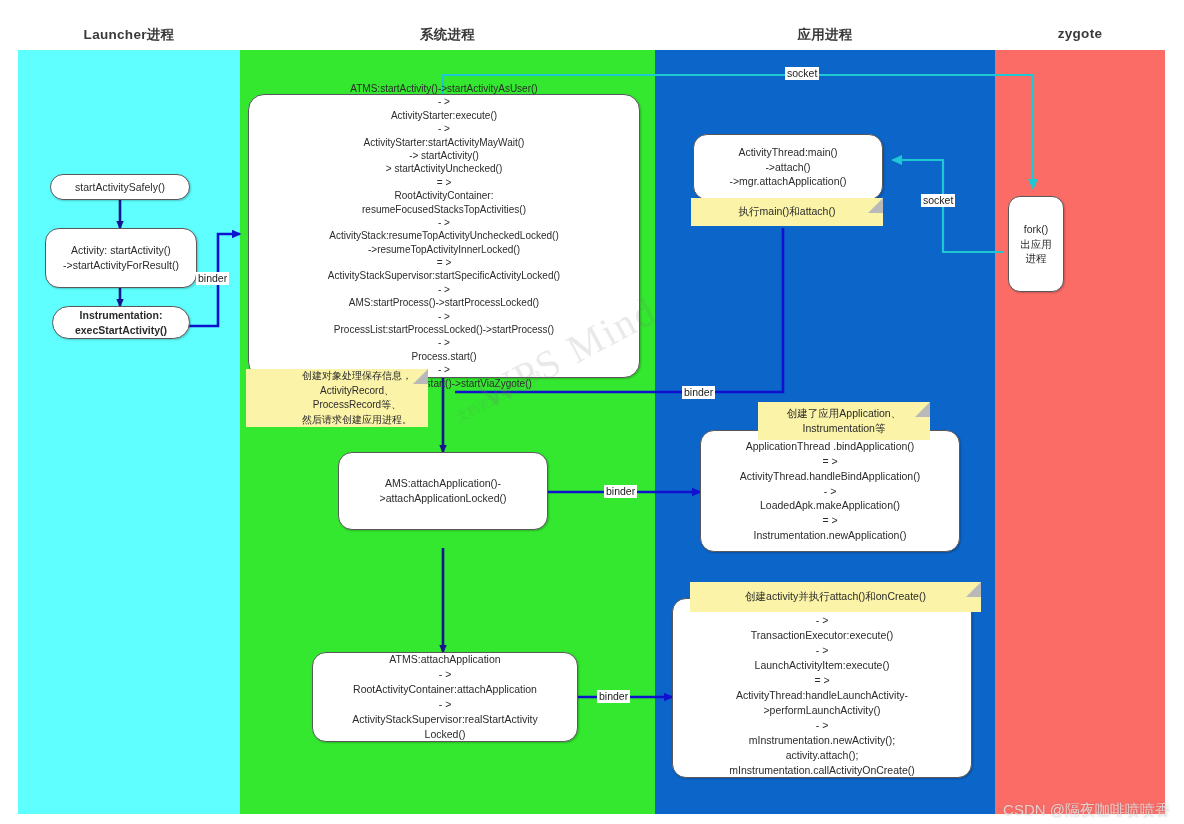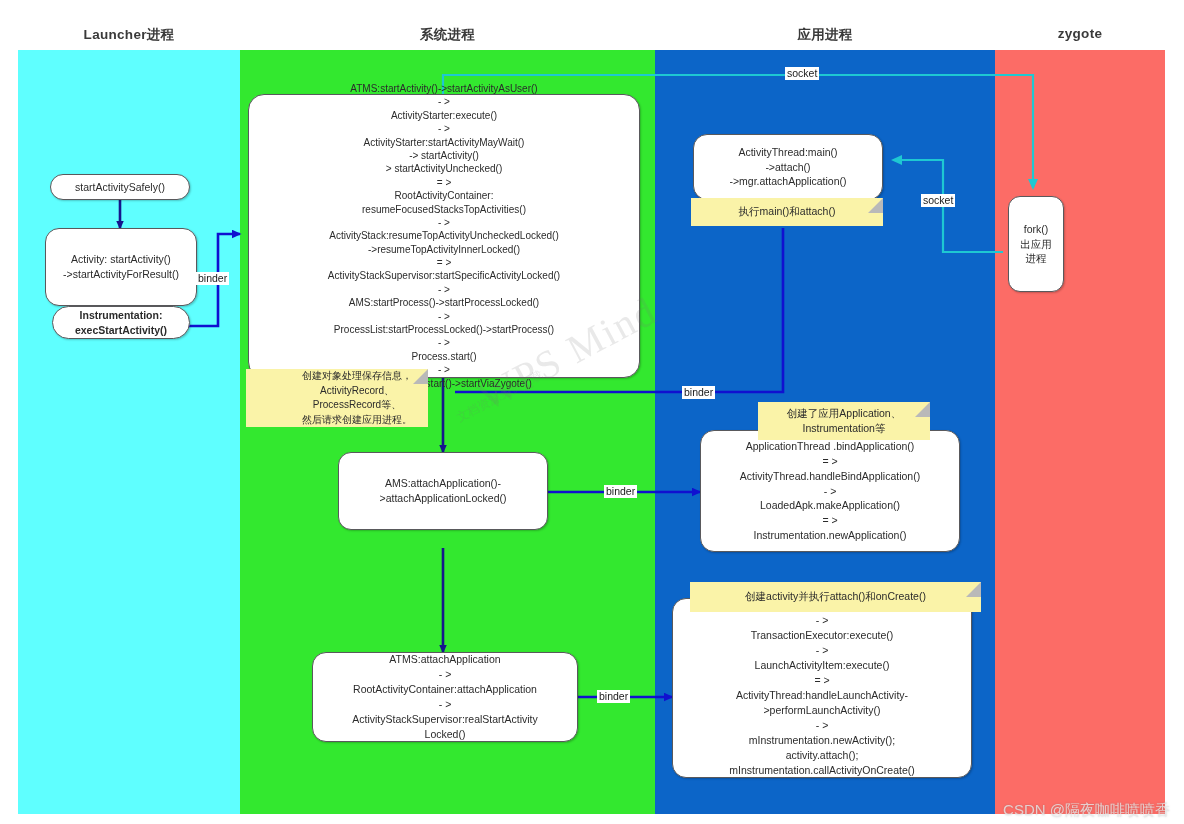--- a/index.html
+++ b/index.html
@@ -189,21 +189,21 @@
 
     <path d="M443,97 L443,75 L1033,75 L1033,188" stroke="#1EC8D2" stroke-width="2.2" fill="none" marker-end="url(#ar-cyan)"></path>
 
     <path d="M1003,252 L943,252 L943,160 L893,160" stroke="#1EC8D2" stroke-width="2.2" fill="none" marker-end="url(#ar-cyan)"></path>
   </svg>
 
   <div class="node pill fs105" style="left:50px; top:174px; width:140px; height:26px;">
     <span class="txt">startActivitySafely()</span>
   </div>
 
-  <div class="node fs105" style="left:45px; top:228px; width:152px; height:78px;justify-content:center;">
+  <div class="node fs105" style="left:45px; top:228px; width:152px; height:60px;justify-content:center;">
     <span class="txt">Activity: startActivity()
 -&gt;startActivityForResult()</span>
   </div>
 
   <div class="node pill fs105" style="left:52px; top:306px; width:138px; height:33px;font-weight:bold;">
     <span class="txt">Instrumentation:
 execStartActivity()</span>
   </div>
 
   <div class="node fs10" style="left:248px; top:94px; width:392px; height:284px; border-radius:16px;">
@@ -232,21 +232,21 @@
 ZygoteProcess:start()-&gt;startViaZygote()</span>
   </div>
 
   <div class="note fs10" style="left:246px; top:369px; width:182px; height:58px;padding-left:48px;">
     <span class="ntxt">创建对象处理保存信息，
 ActivityRecord、
 ProcessRecord等、
 然后请求创建应用进程。</span>
   </div>
 
-  <div class="node fs105" style="left:338px; top:452px; width:210px; height:78px;border-radius:13px;">
+  <div class="node fs105" style="left:338px; top:452px; width:210px; height:78px;">
     <span class="txt">AMS:attachApplication()-
 &gt;attachApplicationLocked()</span>
   </div>
 
   <div class="node fs105" style="left:312px; top:652px; width:266px; height:90px;">
     <span class="txt">ATMS:attachApplication
 - &gt;
 RootActivityContainer:attachApplication
 - &gt;
 ActivityStackSupervisor:realStartActivity

